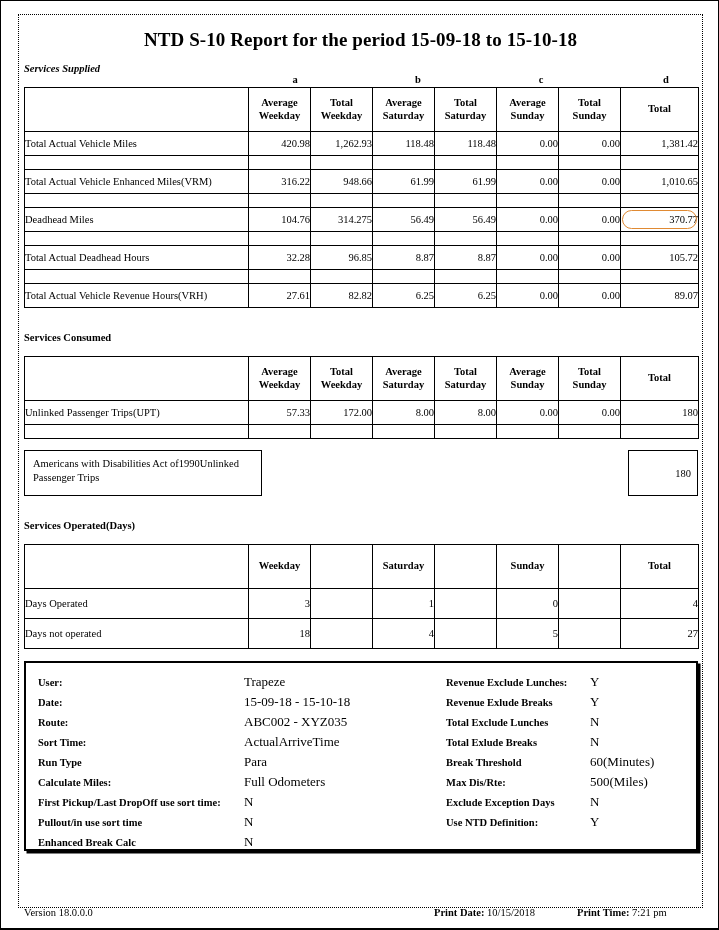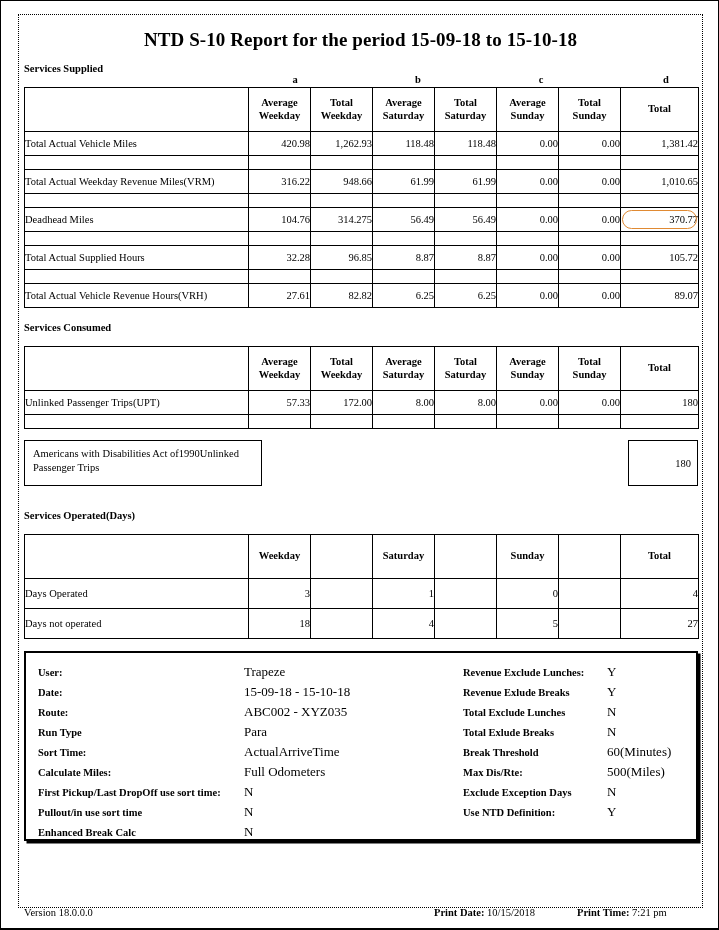--- a/index.html
+++ b/index.html
@@ -157,21 +157,21 @@
     border: 2.2px solid #000;
     margin-top: 12px;
     box-shadow: 2.5px 2.5px 0 0 #000;
     background: #fff;
   }
   .params-col {
     position: absolute;
     top: 11px;
   }
   .params-col.left  { left: 12px;  width: 320px; }
-  .params-col.right { left: 437px; width: 250px; }
+  .params-col.right { left: 420px; width: 250px; }
 
   .param-row {
     display: flex;
     align-items: baseline;
     height: 20px;
   }
   .param-key {
     font-size: 10.5px;
     font-weight: bold;
     white-space: nowrap;
@@ -199,21 +199,21 @@
 </style>
 </head>
 <body>
 
 <div class="page-outer">
   <div class="page-inner">
     <div class="content">
 
       <div class="report-title">NTD S-10 Report for the period 15-09-18 to 15-10-18</div>
 
-      <div class="section-label" style="margin-top:8px;">Services Supplied</div>
+      <div class="section-label" style="margin-top:8px;font-style:italic;">Services Supplied</div>
 
       <div class="col-letters">
         <div class="col-letter" style="left:261px;">a</div>
         <div class="col-letter" style="left:384px;">b</div>
         <div class="col-letter" style="left:507px;">c</div>
         <div class="col-letter" style="left:632px;">d</div>
       </div>
 
       <table class="rep" id="tbl-supplied">
         <colgroup>
@@ -271,21 +271,21 @@
               <td></td>
               <td></td>
               <td></td>
               <td></td>
               <td></td>
               <td></td>
               <td></td>
               <td></td>
             </tr>
             <tr>
-              <td class="lbl">Total Actual Weekday Revenue Miles(VRM)</td>
+              <td class="lbl">Total Actual Vehicle Enhanced Miles(VRM)</td>
               <td class="num">316.22</td>
               <td class="num">948.66</td>
               <td class="num">61.99</td>
               <td class="num">61.99</td>
               <td class="num">0.00</td>
               <td class="num">0.00</td>
               <td class="num">1,010.65</td>
             </tr>
             <tr class="spacer">
               <td></td>
@@ -311,21 +311,21 @@
               <td></td>
               <td></td>
               <td></td>
               <td></td>
               <td></td>
               <td></td>
               <td></td>
               <td></td>
             </tr>
             <tr>
-              <td class="lbl">Total Actual Supplied Hours</td>
+              <td class="lbl">Total Actual Deadhead Hours</td>
               <td class="num">32.28</td>
               <td class="num">96.85</td>
               <td class="num">8.87</td>
               <td class="num">8.87</td>
               <td class="num">0.00</td>
               <td class="num">0.00</td>
               <td class="num">105.72</td>
             </tr>
             <tr class="spacer">
               <td></td>
@@ -343,21 +343,21 @@
               <td class="num">82.82</td>
               <td class="num">6.25</td>
               <td class="num">6.25</td>
               <td class="num">0.00</td>
               <td class="num">0.00</td>
               <td class="num">89.07</td>
             </tr>
           </tbody>
       </table>
 
-      <div class="section-label" style="margin-top:14px;">Services Consumed</div>
+      <div class="section-label" style="margin-top:24px;">Services Consumed</div>
 
       <table class="rep" id="tbl-consumed" style="margin-top:13px;">
         <colgroup>
           <col style="width:224px">
             <col style="width:62px">
             <col style="width:62px">
             <col style="width:62px">
           <col style="width:62px">
             <col style="width:62px">
             <col style="width:62px">
@@ -479,26 +479,26 @@
             </div>
             <div class="param-row">
               <span class="param-key">Date:</span>
               <span class="param-val">15-09-18 - 15-10-18</span>
             </div>
             <div class="param-row">
               <span class="param-key">Route:</span>
               <span class="param-val">ABC002 - XYZ035</span>
             </div>
             <div class="param-row">
+              <span class="param-key">Sort Time:</span>
+              <span class="param-val">ActualArriveTime</span>
+            </div>
+            <div class="param-row">
               <span class="param-key">Run Type</span>
               <span class="param-val">Para</span>
-            </div>
-            <div class="param-row">
-              <span class="param-key">Sort Time:</span>
-              <span class="param-val">ActualArriveTime</span>
             </div>
             <div class="param-row">
               <span class="param-key">Calculate Miles:</span>
               <span class="param-val">Full Odometers</span>
             </div>
             <div class="param-row">
               <span class="param-key">First Pickup/Last DropOff use sort time:</span>
               <span class="param-val">N</span>
             </div>
             <div class="param-row">

